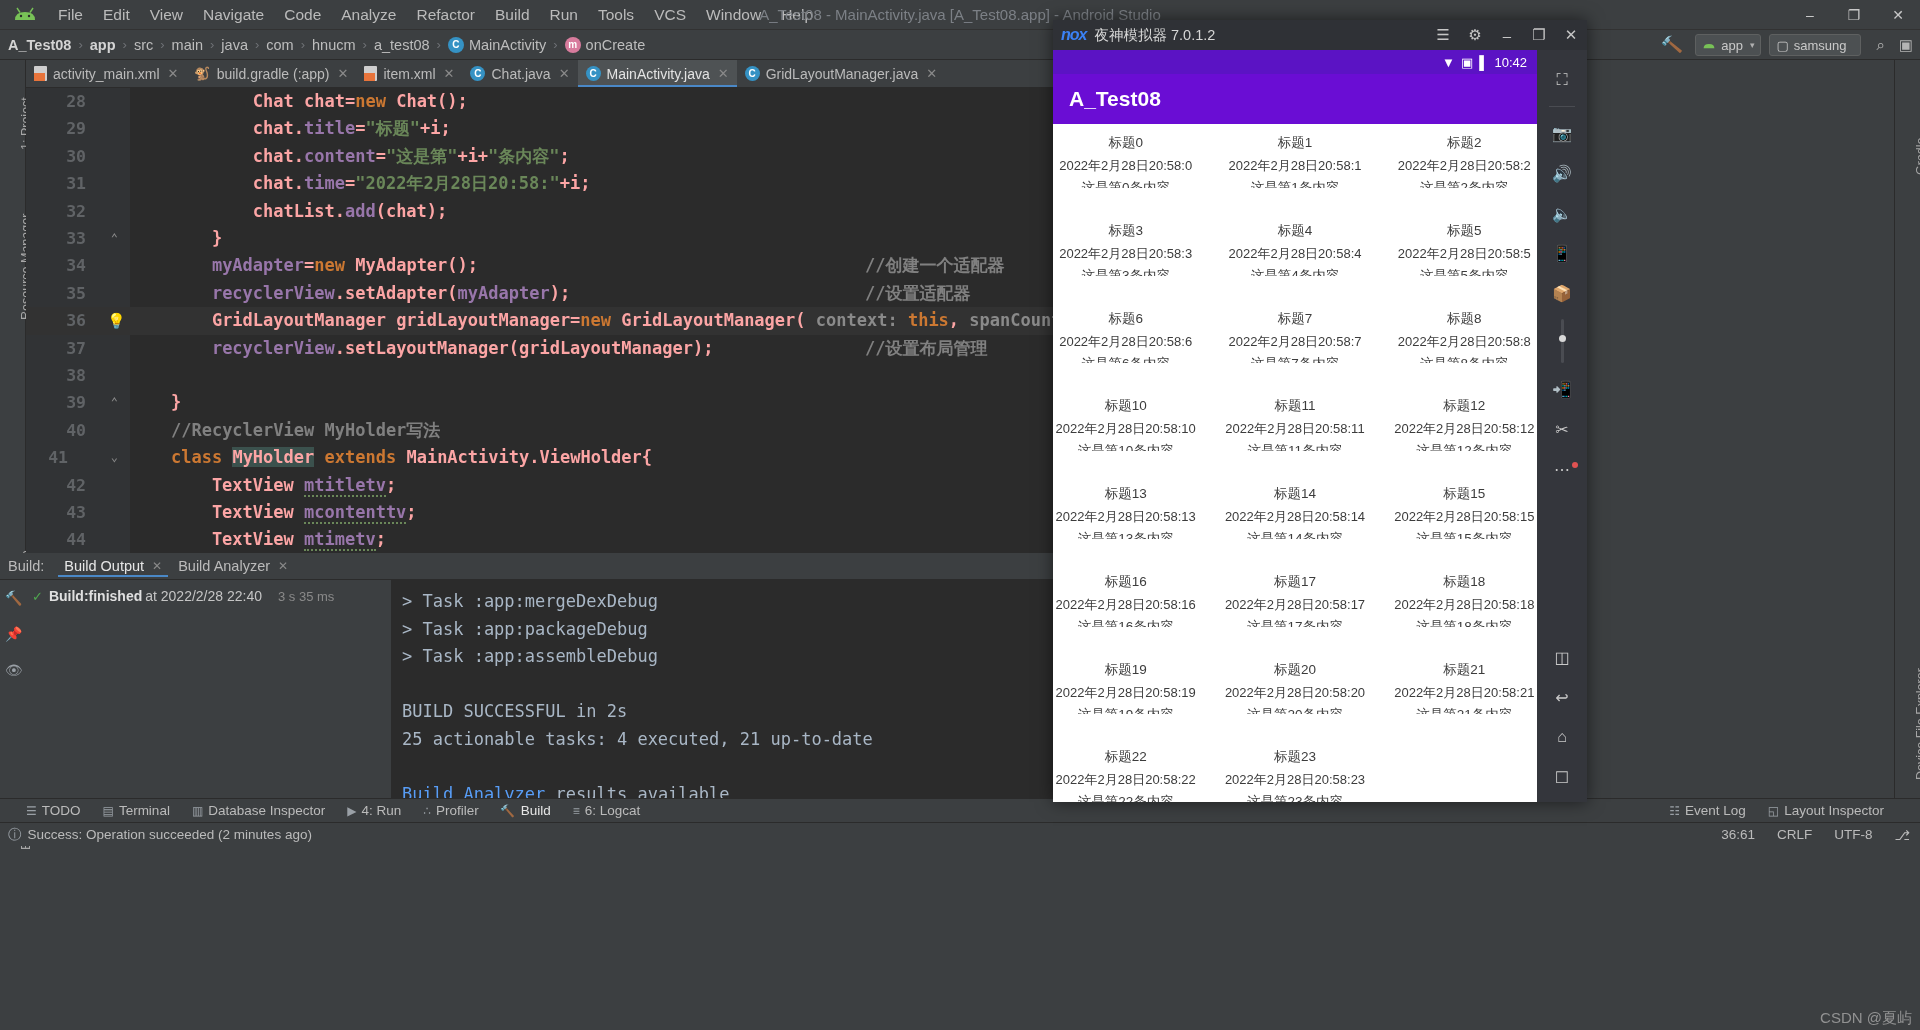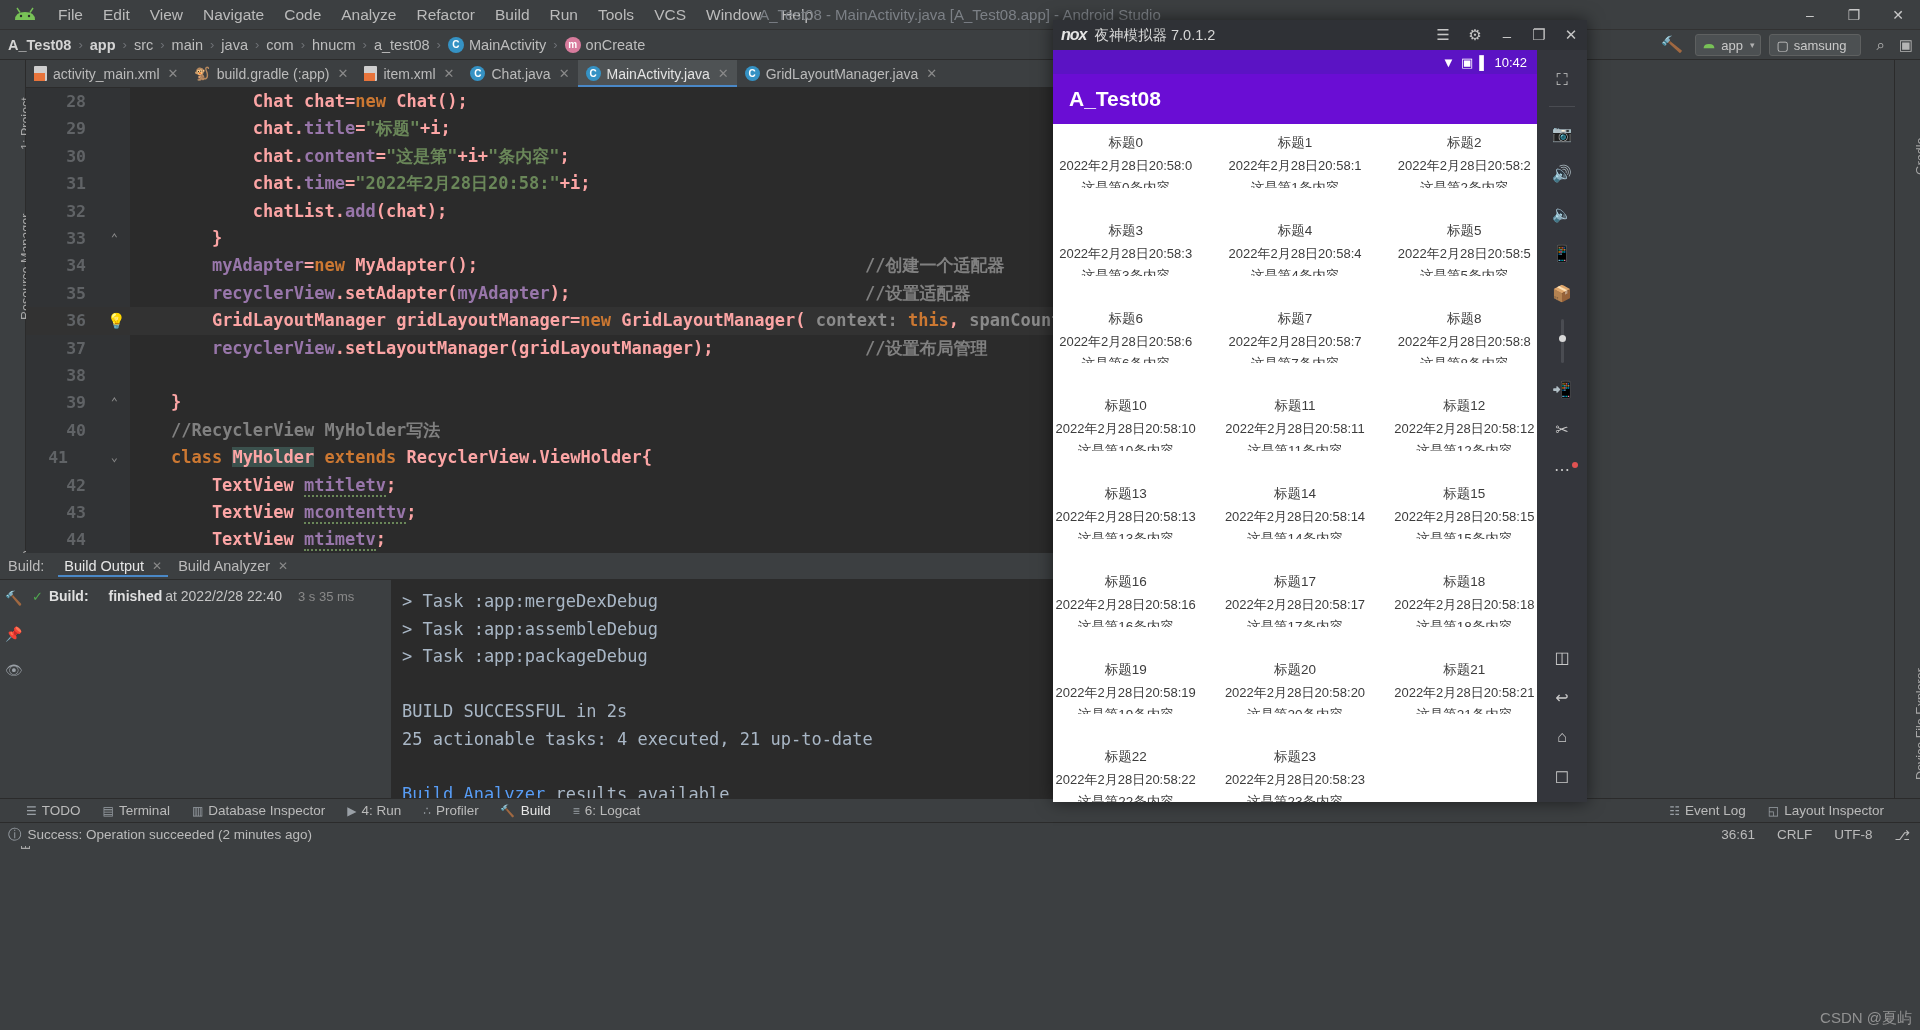--- a/index.html
+++ b/index.html
@@ -177,21 +177,21 @@
 
   
   .nox {
     position:absolute; left:1053px; top:20px; width:534px; height:782px;
     background:#2b2b2b; box-shadow: 0 0 16px rgba(0,0,0,.55);
   }
   .nox-title {
     height:30px; background:#2f3136; display:flex; align-items:center;
     padding-left:8px; color:#d6d6d6; font-size:14.5px;
   }
-  .nox-logo { color:#e5e5e5; font-weight:bold; font-style:italic; margin-right:8px; font-size:16px; letter-spacing:-1px; }
+  .nox-logo { color:#3b82f6; font-weight:bold; font-style:italic; margin-right:8px; font-size:16px; letter-spacing:-1px; }
   .nox-ctls { margin-left:auto; display:flex; align-items:center; }
   .nox-ctls .b { width:32px; height:30px; display:flex; align-items:center; justify-content:center; color:#c6c6c6; font-size:15px; }
 
   .nox-body { position:absolute; left:0; top:30px; width:484px; bottom:0; background:#ffffff; }
   .android-status {
     height:24px; background:#5b13c4; display:flex; align-items:center; justify-content:flex-end;
     padding-right:10px; color:#fff; font-size:13px; gap:6px;
   }
   .app-bar {
     height:50px; background:#6a0dd4; display:flex; align-items:center; padding-left:16px;
@@ -445,21 +445,21 @@
         <div class="line" style="position: absolute; top: 82.2px; left: 0px; right: 0px;"><span class="c-def">            chat.</span><span class="c-field">time</span><span class="c-def">=</span><span class="c-str">"2022年2月28日20:58:"</span><span class="c-def">+i;</span></div>
         <div class="line" style="position: absolute; top: 109.6px; left: 0px; right: 0px;"><span class="c-def">            chatList.</span><span class="c-field">add</span><span class="c-def">(chat);</span></div>
         <div class="line" style="position: absolute; top: 137px; left: 0px; right: 0px;"><span class="c-def">        }</span></div>
         <div class="line" style="position: absolute; top: 164.4px; left: 0px; right: 0px;"><span class="c-def">        </span><span class="c-field">myAdapter</span><span class="c-def">=</span><span class="c-kw">new</span><span class="c-def"> MyAdapter();</span><span class="c-cmt" style="position: absolute; left: 735px;">//创建一个适配器</span></div>
         <div class="line" style="position: absolute; top: 191.8px; left: 0px; right: 0px;"><span class="c-def">        </span><span class="c-field">recyclerView</span><span class="c-def">.setAdapter(</span><span class="c-field">myAdapter</span><span class="c-def">);</span><span class="c-cmt" style="position: absolute; left: 735px;">//设置适配器</span></div>
         <div class="line hl" style="position: absolute; top: 219.2px; left: 0px; right: 0px;"><span class="c-def">        </span><span class="c-def">GridLayoutManager</span><span class="c-def"> gridLayoutManager=</span><span class="c-kw">new</span><span class="c-def"> GridLayoutManager(</span><span class="c-param"> context:</span><span class="c-kw"> this</span><span class="c-def">,</span><span class="c-param"> spanCount:</span></div>
         <div class="line" style="position: absolute; top: 246.6px; left: 0px; right: 0px;"><span class="c-def">        </span><span class="c-field">recyclerView</span><span class="c-def">.setLayoutManager(gridLayoutManager);</span><span class="c-cmt" style="position: absolute; left: 735px;">//设置布局管理</span></div>
         <div class="line" style="position: absolute; top: 274px; left: 0px; right: 0px;"><span class="c-def"></span></div>
         <div class="line" style="position: absolute; top: 301.4px; left: 0px; right: 0px;"><span class="c-def">    }</span></div>
         <div class="line" style="position: absolute; top: 328.8px; left: 0px; right: 0px;"><span class="c-def">    </span><span class="c-cmt">//RecyclerView MyHolder写法</span></div>
-        <div class="line" style="position: absolute; top: 356.2px; left: 0px; right: 0px;"><span class="c-def">    </span><span class="c-kw">class</span><span class="c-def"> </span><span class="c-def hl-ident">MyHolder</span><span class="c-def"> </span><span class="c-kw">extends</span><span class="c-def"> RecyclerView.ViewHolder{</span></div>
+        <div class="line" style="position: absolute; top: 356.2px; left: 0px; right: 0px;"><span class="c-def">    </span><span class="c-kw">class</span><span class="c-def"> </span><span class="c-def hl-ident">MyHolder</span><span class="c-def"> </span><span class="c-kw">extends</span><span class="c-def"> MainActivity.ViewHolder{</span></div>
         <div class="line" style="position: absolute; top: 383.6px; left: 0px; right: 0px;"><span class="c-def">        TextView </span><span class="c-field warn-squiggle">mtitletv</span><span class="c-def">;</span></div>
         <div class="line" style="position: absolute; top: 411px; left: 0px; right: 0px;"><span class="c-def">        TextView </span><span class="c-field warn-squiggle">mcontenttv</span><span class="c-def">;</span></div>
         <div class="line" style="position: absolute; top: 438.4px; left: 0px; right: 0px;"><span class="c-def">        TextView </span><span class="c-field warn-squiggle">mtimetv</span><span class="c-def">;</span></div>
       </div>
   </div>
 
   <div class="buildpanel">
     <div class="build-tabs">
       <span class="lbl">Build:</span>
       <div id="build-tabs-list" style="display:flex;align-items:center">
@@ -475,29 +475,29 @@
     </div>
     <div class="build-toolstrip">
       <span class="stripicon" style="top:10px;color:#62b543">🔨</span>
       <span class="stripicon" style="top:46px;">📌</span>
       <span class="stripicon" style="top:82px;">👁</span>
     </div>
     <div class="build-left">
       <div class="build-summary">
         <span class="chk">✓</span>
         <b>Build:</b>
-        <b style="margin-left:20px">finished</b>
+        <b style="margin-left:0">finished</b>
         <span style="margin-left:3px">at 2022/2/28 22:40</span>
         <span class="dur">3 s 35 ms</span>
       </div>
     </div>
     <div class="build-console" id="build-console">
         <div class="cline">&gt; Task :app:mergeDexDebug</div>
+        <div class="cline">&gt; Task :app:packageDebug</div>
         <div class="cline">&gt; Task :app:assembleDebug</div>
-        <div class="cline">&gt; Task :app:packageDebug</div>
         <div class="cline">&nbsp;</div>
         <div class="cline">BUILD SUCCESSFUL in 2s</div>
         <div class="cline">25 actionable tasks: 4 executed, 21 up-to-date</div>
         <div class="cline">&nbsp;</div>
         <div class="cline"><span class="clink">Build Analyzer</span><span> results available</span></div>
       </div>
   </div>
 
   <div class="bottombar">
     <div id="bottom-items" style="display:flex;align-items:center">

